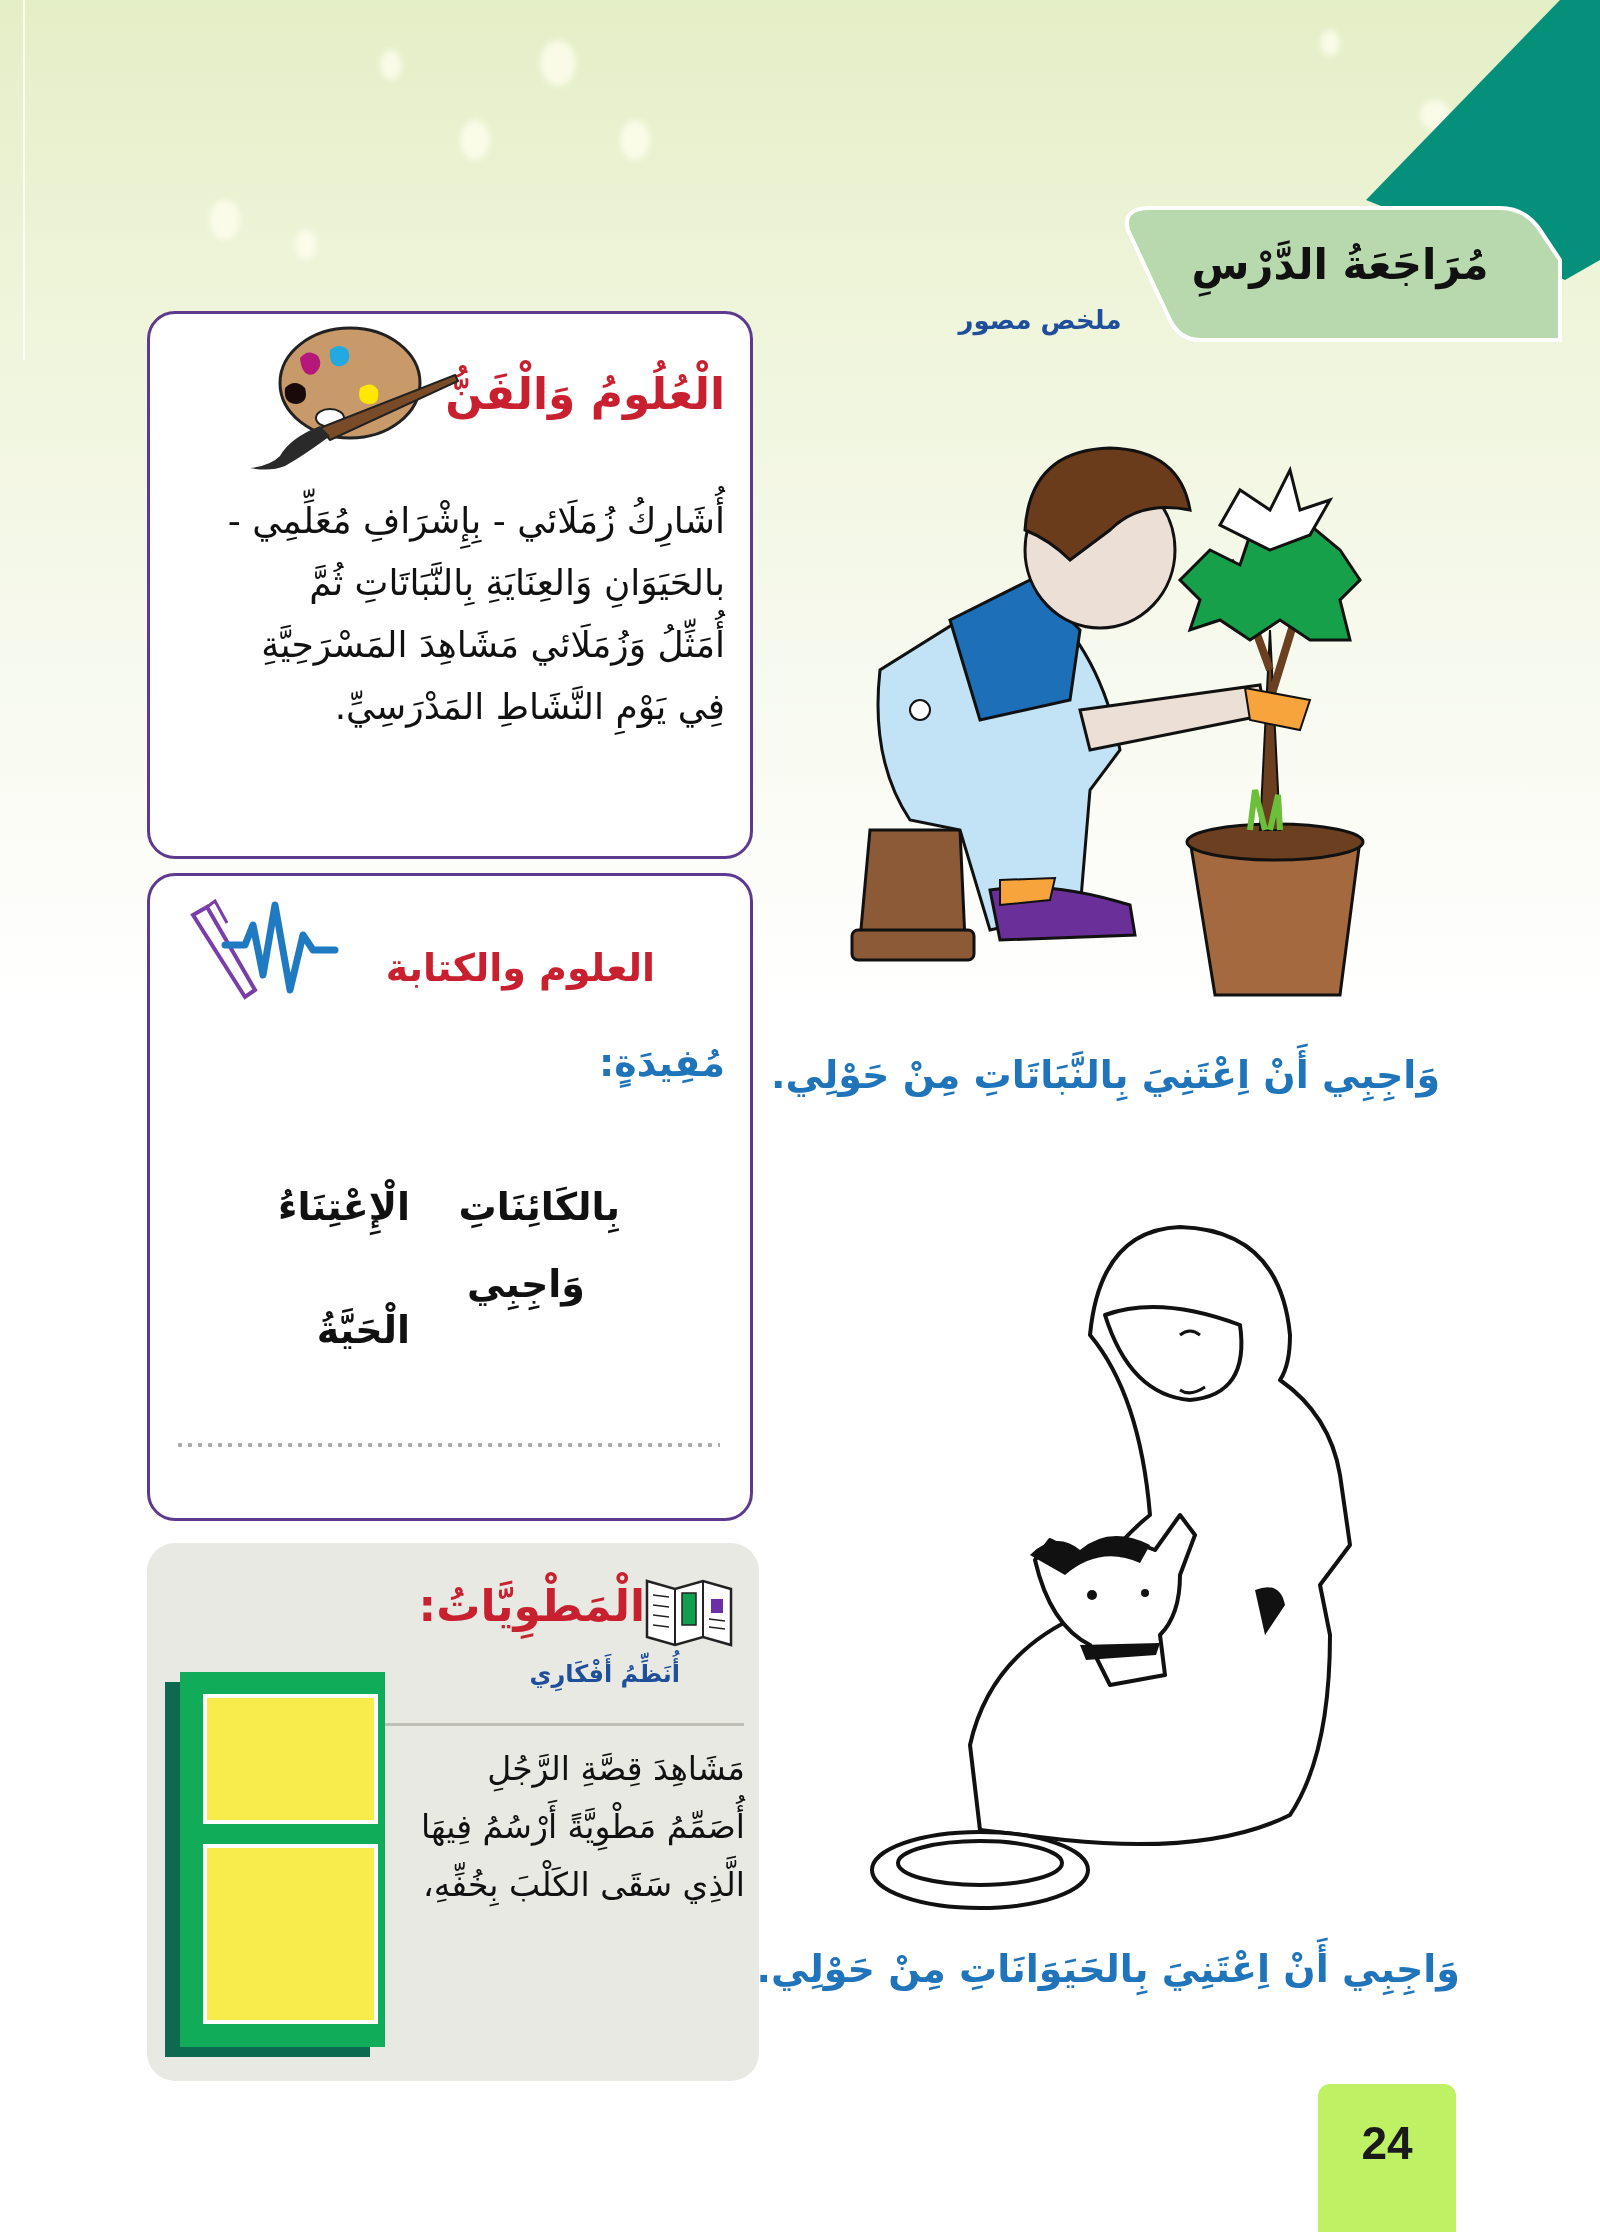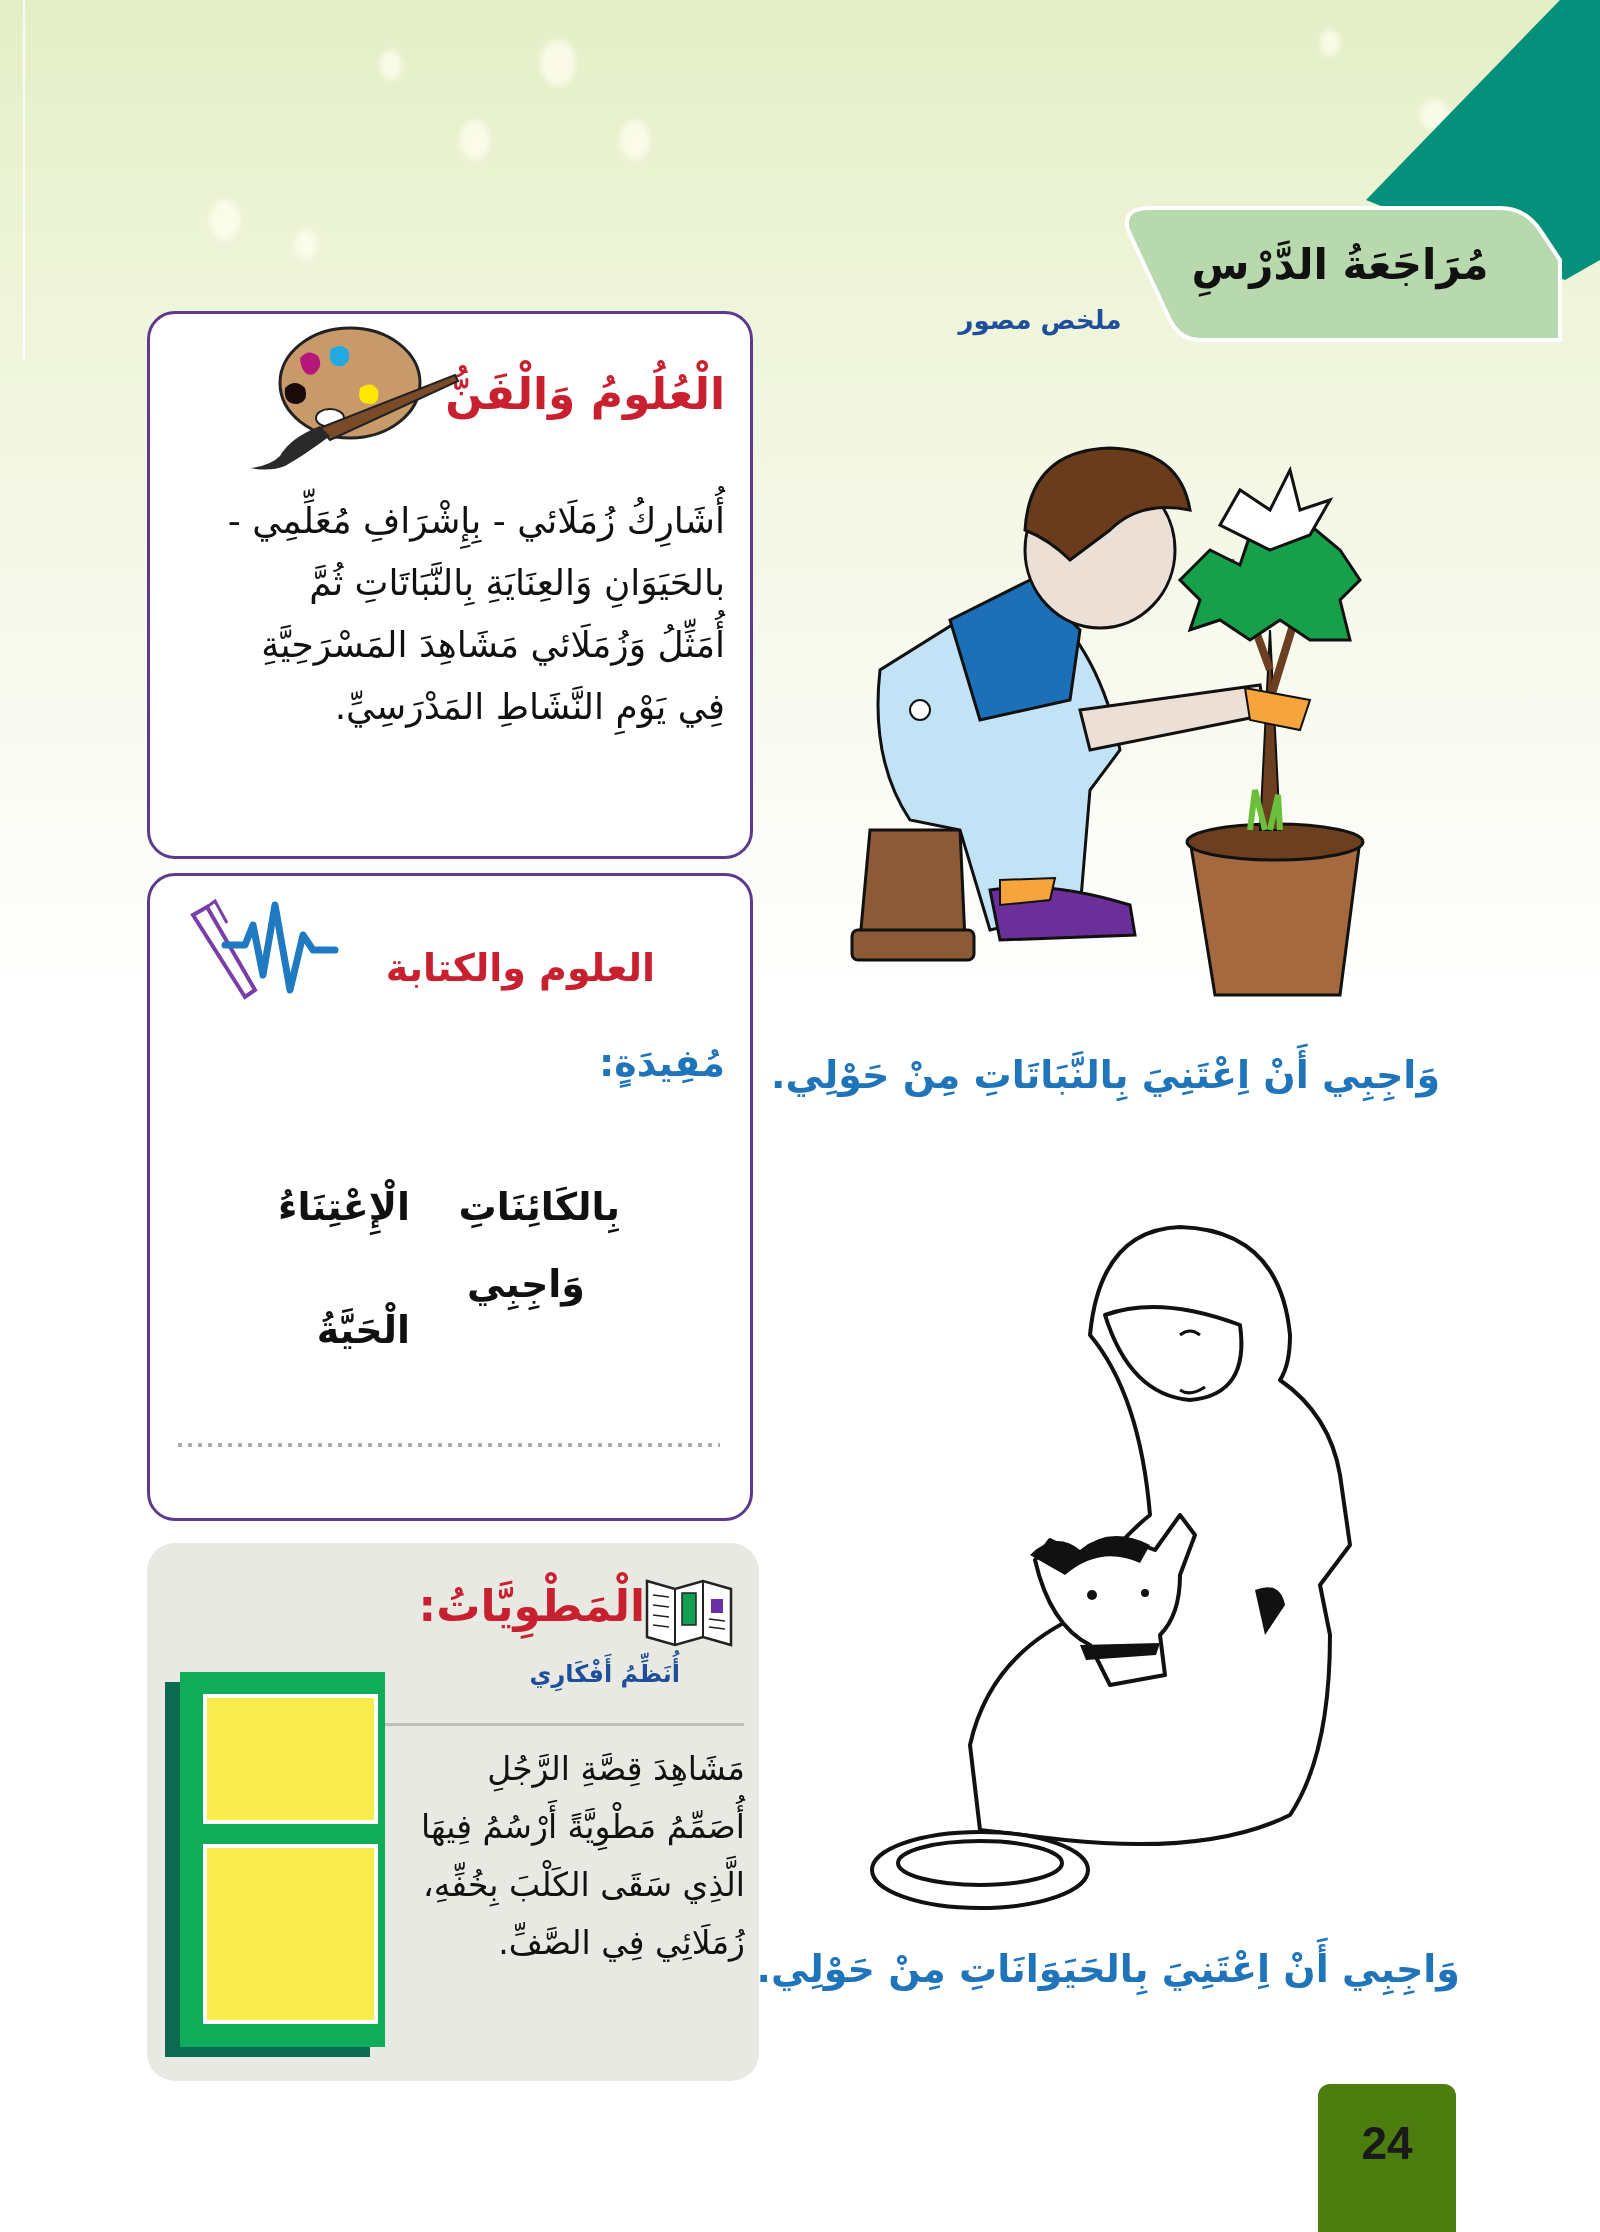--- a/index.html
+++ b/index.html
@@ -44,21 +44,21 @@
     position:absolute; left:147px; top:1543px; width:612px; height:538px;
     background:#e9e9e3; border-radius:28px;
   }
   .hr { position:absolute; left:376px; top:1723px; width:368px; height:3px; background:#bfbfb8; }
 
   .caption {
     position:absolute; direction:rtl; white-space:nowrap; font-weight:bold; color:#1f74ba; font-size:38px;
   }
   .page-num {
     position:absolute; left:1318px; top:2084px; width:138px; height:148px;
-    background:#4d7c0f; border-radius:12px 12px 0 0;
+    background:#bef264; border-radius:12px 12px 0 0;
   }
   .page-num span {
     position:absolute; left:0; right:0; top:32px; text-align:center;
     font-family:"Liberation Sans", sans-serif; font-weight:bold; font-size:46px; color:#1a1a1a;
   }
   svg { position:absolute; overflow:visible; }
 </style>
 </head>
 <body>
 
@@ -133,21 +133,20 @@
       <line x1="64" y1="44" x2="80" y2="46"></line>
       <line x1="64" y1="52" x2="80" y2="54"></line>
     </g>
 </svg>
 <div class="box-title" style="left:480px;top:1660px;width:200px;text-align:right;font-size:24px;color:#1f4f9a;">أُنَظِّمُ أَفْكَارِي</div>
 <div class="hr"></div>
 <div class="para" style="left:395px;top:1740px;width:350px;font-size:33px;line-height:58px;">
   <div>مَشَاهِدَ قِصَّةِ الرَّجُلِ</div>
   <div>أُصَمِّمُ مَطْوِيَّةً أَرْسُمُ فِيهَا</div>
   <div>الَّذِي سَقَى الكَلْبَ بِخُفِّهِ،</div>
-  <div>زُمَلَائِي فِي الصَّفِّ.</div>
 </div>
 <svg style="left:160px;top:1670px;" width="240" height="400">
   <rect x="5" y="12" width="205" height="375" fill="#0b6a4f"></rect>
   <rect x="20" y="2" width="205" height="375" fill="#10ac5a"></rect>
   <rect x="43" y="24" width="175" height="130" fill="#fff"></rect>
   <rect x="47" y="28" width="167" height="122" fill="#f8ec4d"></rect>
   <rect x="43" y="174" width="175" height="180" fill="#fff"></rect>
   <rect x="47" y="178" width="167" height="172" fill="#f8ec4d"></rect>
 </svg>
 

